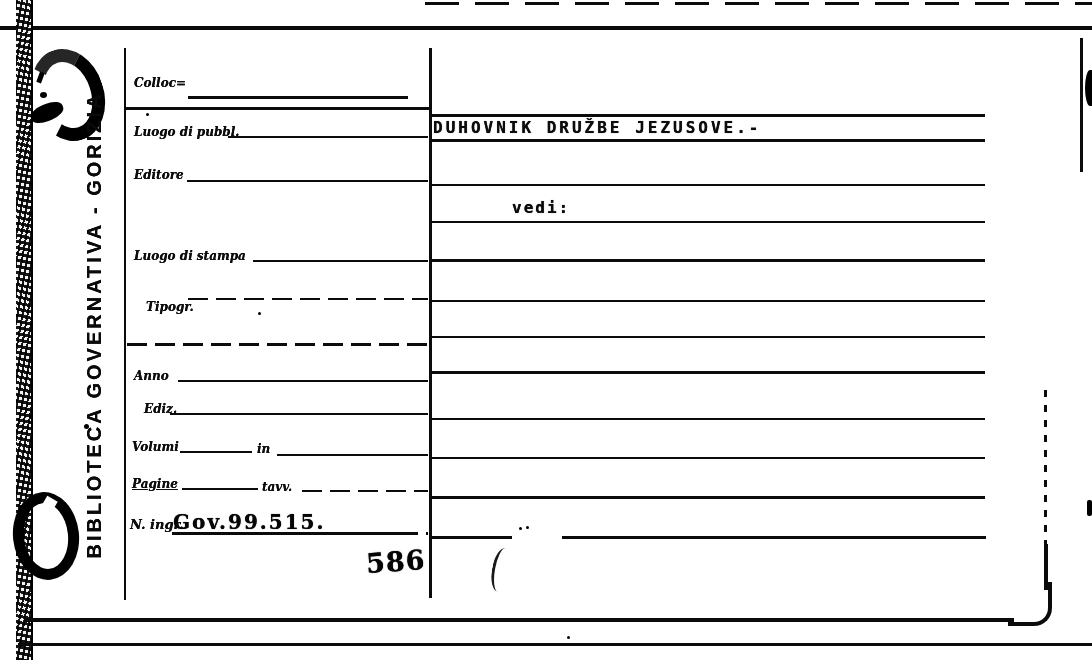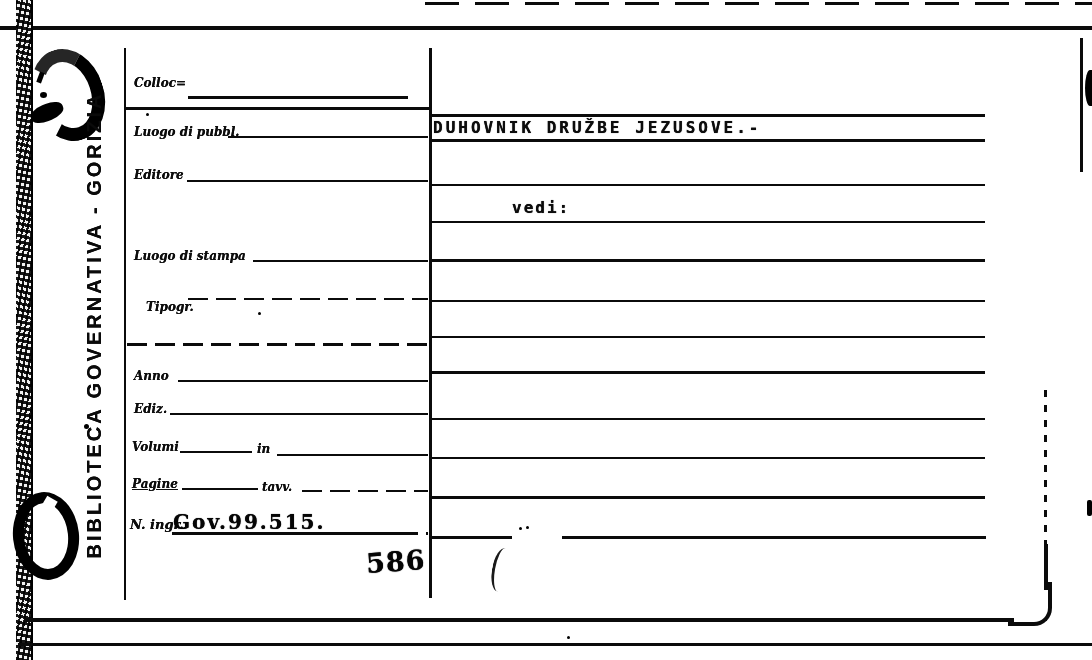--- a/index.html
+++ b/index.html
@@ -129,21 +129,21 @@
   <div class="hline" style="left:253px;top:260px;width:175px;height:2px;"></div>
 
   <div class="flabel" style="left:146px;top:288px;margin-top:12px;">Tipogr.</div>
   <div class="hdash" style="left:188px;top:298px;width:240px;height:2px;"></div>
 
   <div class="hdash" style="left:127px;top:343px;width:301px;height:3px;"></div>
 
   <div class="flabel" style="left:134px;top:369px;">Anno</div>
   <div class="hline" style="left:178px;top:380px;width:250px;height:2px;"></div>
 
-  <div class="flabel" style="left:134px;top:402px;">Ediz.</div>
+  <div class="flabel" style="left:144px;top:402px;">Ediz.</div>
   <div class="hline" style="left:170px;top:413px;width:258px;height:2px;"></div>
 
   <div class="flabel" style="left:132px;top:440px;">Volumi</div>
   <div class="hline" style="left:180px;top:451px;width:72px;height:2px;"></div>
   <div class="flabel" style="left:257px;top:442px;">in</div>
   <div class="hline" style="left:277px;top:454px;width:151px;height:2px;"></div>
 
   <div class="flabel" style="left:132px;top:477px;text-decoration:underline;">Pagine</div>
   <div class="hline" style="left:182px;top:488px;width:76px;height:2px;"></div>
   <div class="flabel" style="left:262px;top:480px;">tavv.</div>

